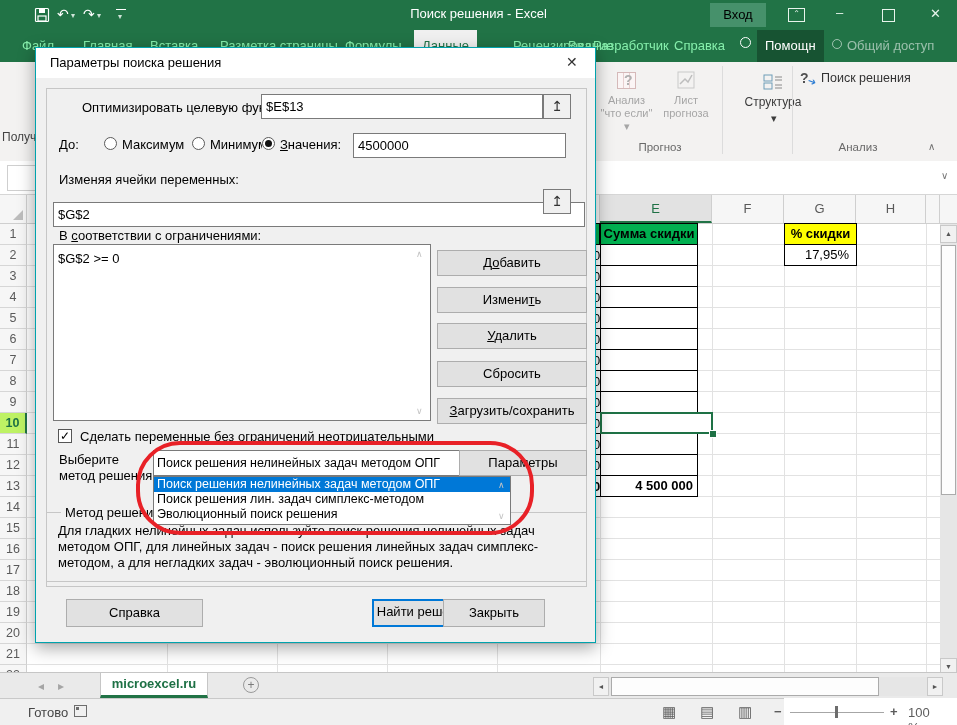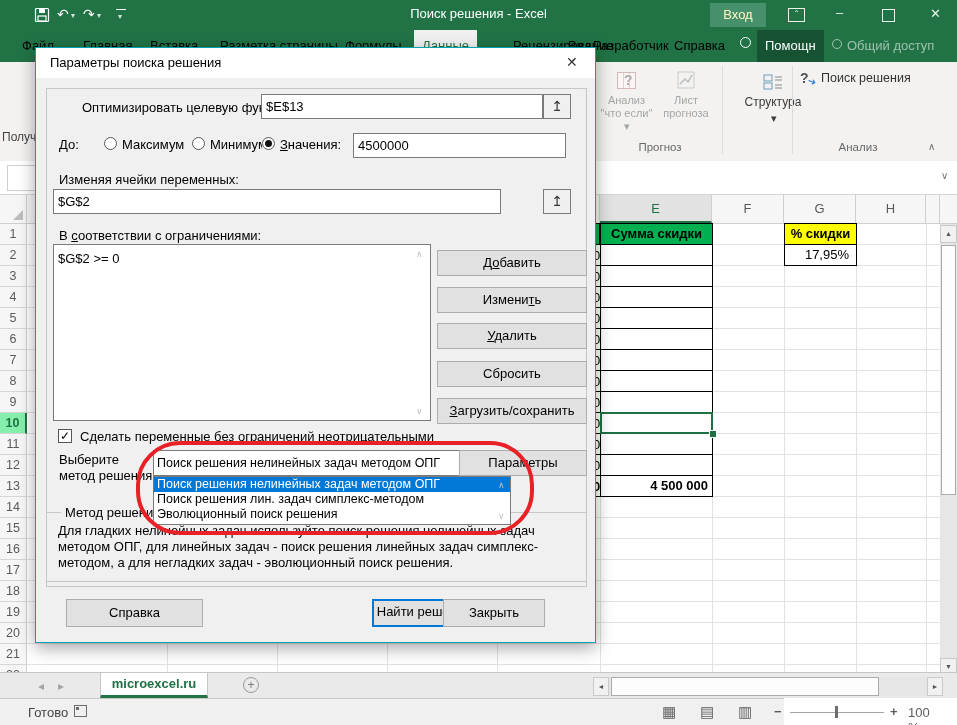--- a/index.html
+++ b/index.html
@@ -4,44 +4,44 @@
 <style>
   html,body{margin:0;padding:0;background:#888;}
   #app{position:relative;width:957px;height:725px;background:#fff;overflow:hidden;
        font-family:"Liberation Sans",sans-serif;font-size:13px;color:#000;}
   .abs{position:absolute;}
   
   .titlebar{left:0;top:0;width:957px;height:30px;background:#217346;color:#fff;}
   .tb-glyph{color:#fff;font-size:14px;line-height:18px;}
   .tb-caret{color:#cfe4d8;font-size:8px;}
   .win-glyph{color:#e8f4ec;font-size:13px;}
-  .signin{background:#46916b;color:#fef9c3;text-align:center;line-height:24px;font-size:13px;}
+  .signin{background:#46916b;color:#000000;text-align:center;line-height:24px;font-size:13px;}
   
   .tabrow{left:0;top:30px;width:957px;height:32px;background:#217346;}
-  .rtab{position:absolute;top:0;height:32px;line-height:32px;padding:0 8px;color:#000000;font-size:13px;white-space:nowrap;}
+  .rtab{position:absolute;top:0;height:32px;line-height:32px;padding:0 8px;color:#86efac;font-size:13px;white-space:nowrap;}
   .rtab.active{background:#f0f0f0;color:#217346;}
   .helper-chip{background:rgba(0,0,0,.28);color:#fff;}
   .share{color:rgba(255,255,255,.55);}
   
   .ribbon{left:0;top:62px;width:957px;height:99px;background:#f3f2f1;border-bottom:1px solid #d2d2d2;}
   .rbtn-label{font-size:11px;color:#a6a6a6;text-align:center;line-height:13px;}
   .rbtn-label.on{color:#3b3b3b;}
   .vsep{width:1px;background:#dcdcdc;}
   .grp-label{font-size:11.5px;color:#696969;text-align:center;}
   
   .formulabar{left:0;top:161px;width:957px;height:33px;background:#fff;border-bottom:1px solid #d6d6d6;}
   
   .colhead{position:absolute;top:0;height:28px;line-height:28px;text-align:center;background:#f6f6f6;
            color:#5a5a5a;font-size:13px;border-right:1px solid #cfcfcf;box-sizing:border-box;}
   .colhead.sel{background:#e2e2e2;color:#1e7145;border-bottom:2px solid #217346;}
   .rowhead{position:absolute;left:0;width:27px;height:21px;line-height:21px;text-align:center;background:#f6f6f6;
            color:#5a5a5a;font-size:12.5px;border-bottom:1px solid #d6d6d6;border-right:1px solid #cfcfcf;box-sizing:border-box;}
-  .rowhead.sel{background:#86efac;color:#1e7145;border-right:2px solid #217346;font-weight:bold;}
+  .rowhead.sel{background:#bef264;color:#1e7145;border-right:2px solid #217346;font-weight:bold;}
   .gline{position:absolute;width:1px;background:#e2e2e2;}
-  .cellE{position:absolute;left:600px;width:113px;height:22px;border:1px solid #000;box-sizing:border-box;background:#fff;line-height:20px;}
+  .cellE{position:absolute;left:600px;width:98px;height:22px;border:1px solid #000;box-sizing:border-box;background:#fff;line-height:20px;}
   .dsliver{position:absolute;left:593px;width:7px;height:21px;line-height:21px;overflow:hidden;text-align:right;font-size:13px;border-bottom:1px solid #000;box-sizing:border-box;}
   
   .sb-box{background:#f1f1f1;border:1px solid #c9c9c9;box-sizing:border-box;text-align:center;color:#555;}
   .sb-thumb{background:#fdfdfd;border:1px solid #ababab;box-sizing:border-box;}
   .sb-track{background:#e6e6e6;}
   
   .dialog{left:35px;top:47px;width:561px;height:596px;background:#f0f0f0;border:1px solid #00a3ad;
           box-sizing:border-box;box-shadow:0 5px 16px rgba(0,0,0,.35);z-index:40;}
   .dlg-title{position:absolute;left:0;top:0;width:100%;height:30px;background:#fff;}
   .grp{position:absolute;border:1px solid #c6c6c6;}
@@ -302,21 +302,21 @@
     <span class="lbl" style="left:23px;top:89px;">До:</span>
     <span class="radio" style="left:68px;top:89px;"></span>
     <span class="lbl" style="left:86px;top:89px;">Максимум</span>
     <span class="radio" style="left:156px;top:89px;"></span>
     <span class="lbl" style="left:174px;top:89px;width:52px;overflow:hidden;">Минимум</span>
     <span class="radio on" style="left:226px;top:89px;"></span>
     <span class="lbl" style="left:244px;top:89px;"><u>З</u>начения:</span>
     <div class="fld" style="left:317px;top:85px;width:213px;height:25px;">4500000</div>
 
     <span class="lbl" style="left:23px;top:124px;">Изменяя ячейки переменных:</span>
-    <div class="fld" style="left:17px;top:141px;width:448px;height:25px;">$G$2</div>
+    <div class="fld" style="left:17px;top:154px;width:532px;height:25px;">$G$2</div>
     <div class="rsbtn" style="left:507px;top:141px;height:25px;">↥</div>
 
     <span class="lbl" style="left:23px;top:180px;">В <u>с</u>оответствии с ограничениями:</span>
     <div class="fld" style="left:17px;top:196px;width:378px;height:177px;padding:2px 4px;" id="constraints-list">
         <div>$G$2 &gt;= 0</div>
       </div>
     <span class="scrollmini" style="left:380px;top:201px;">∧</span>
     <span class="scrollmini" style="left:380px;top:358px;">∨</span>
 
     <div class="btn" style="left:401px;top:202px;width:150px;height:26px;">Д<u>о</u>бавить</div>

